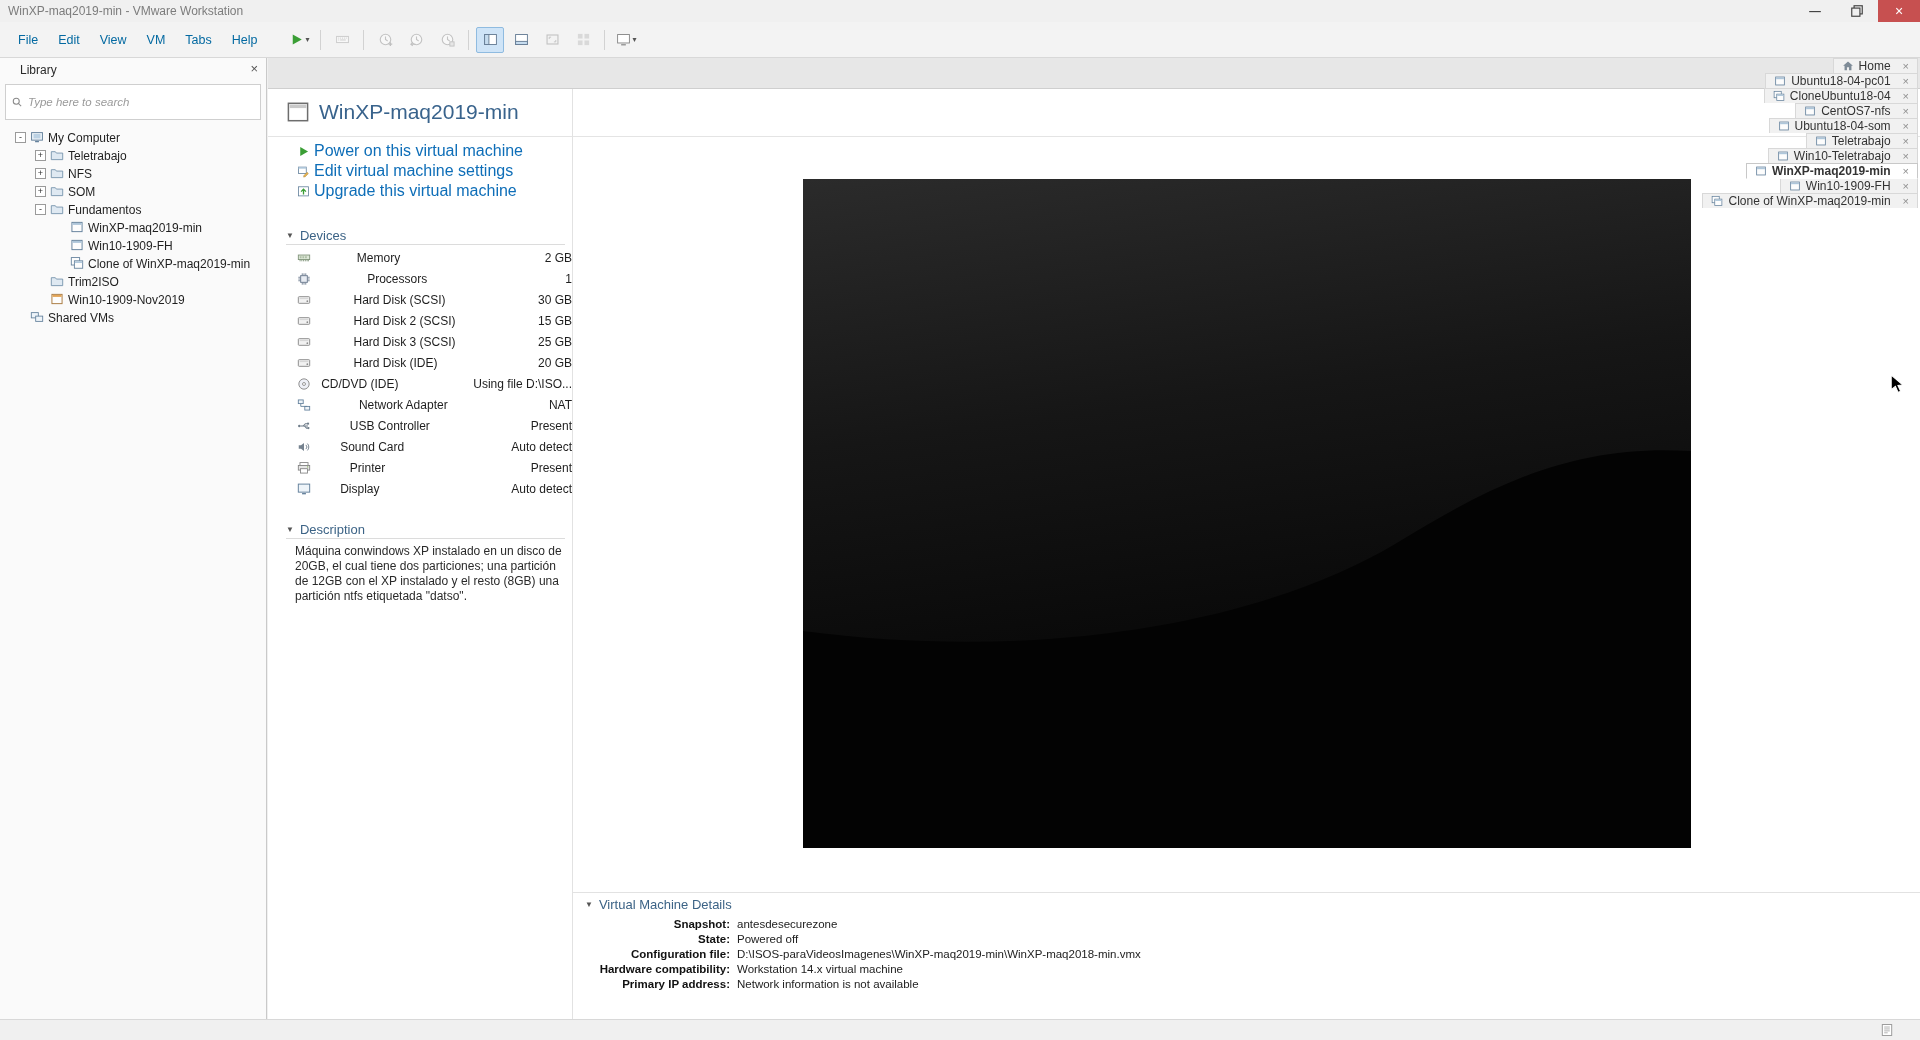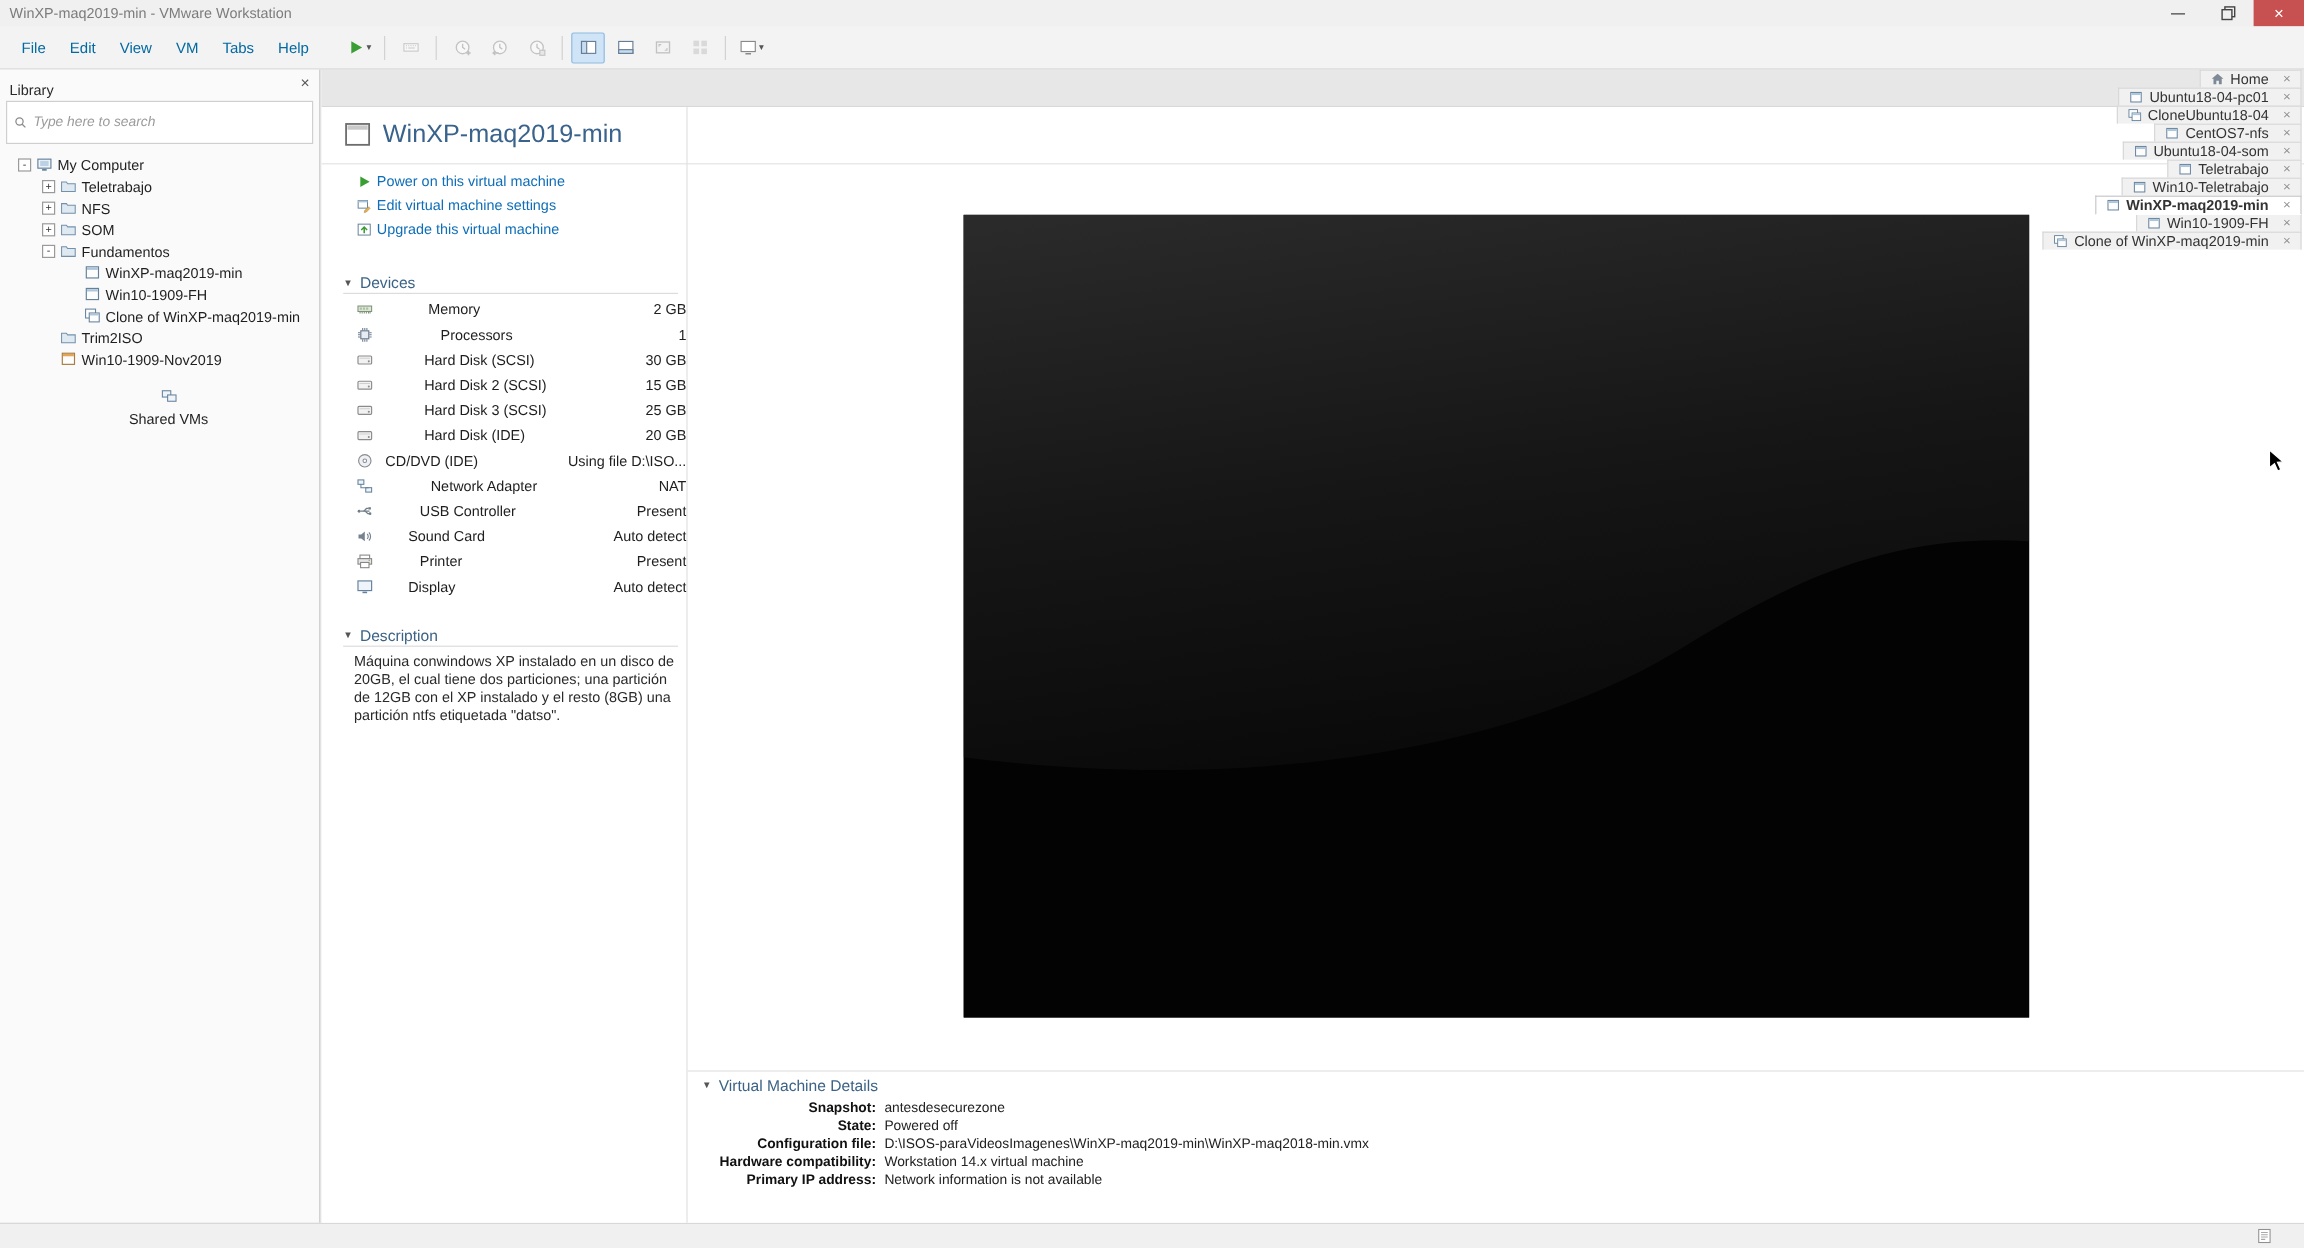--- a/index.html
+++ b/index.html
@@ -25,21 +25,21 @@
 .tool-btn.pressed{background:#cfe4f7;border-color:#8fbbe0;}
 .tool-btn.disabled{opacity:.45;filter:grayscale(1);}
 .tool-sep{width:1px;height:20px;background:#d2d2d2;margin:0 4px;}
 .drop{font-size:8px;color:#555;margin-left:1px;}
 
 
 .body{position:absolute;top:58px;left:0;right:0;bottom:21px;}
 
 
 .library{position:absolute;left:0;top:0;bottom:0;width:267px;background:#fafafa;border-right:1px solid #c9c9c9;}
-.lib-header{height:24px;display:flex;align-items:flex-end;padding:0 8px;font-size:12px;color:#2a2a2a;position:relative;}
+.lib-header{height:24px;display:flex;align-items:center;padding:0 20px;font-size:12px;color:#2a2a2a;position:relative;}
 .lib-close{position:absolute;right:8px;top:3px;font-size:13px;color:#555;cursor:default;}
 .search-box{display:flex;align-items:center;height:36px;margin:2px 5px 8px 5px;border:1px solid #cfcfcf;background:#fff;padding:0 5px;gap:5px;}
 .search-box .icon svg{width:12px;height:12px;}
 .search-box input{border:none;outline:none;flex:1;font-size:11.5px;font-family:inherit;background:transparent;color:#333;}
 .search-box input::placeholder{font-style:italic;color:#9a9a9a;}
 .tree-row{height:18px;display:flex;align-items:center;gap:4px;font-size:12px;color:#1f1f1f;cursor:default;white-space:nowrap;}
 .tree-label{padding-top:1px;}
 .expander{width:11px;height:11px;border:1px solid #9a9a9a;background:#fff;font-size:9px;display:flex;align-items:center;justify-content:center;color:#333;flex:none;}
 .expander.blank{visibility:hidden;}
 
@@ -53,21 +53,21 @@
 .content{flex:1;background:#fff;position:relative;border-top:1px solid #cfcfcf;z-index:1;}
 
 
 .vm-title-row{position:absolute;left:18px;top:11px;display:flex;align-items:center;gap:9px;}
 .vm-title-row .icon svg{width:24px;height:24px;}
 .vm-title{font-size:21px;color:#39638c;}
 .title-rule{position:absolute;left:0;right:0;top:47px;height:1px;background:#e4e4e4;}
 
 
 .commands{position:absolute;left:0;top:52px;width:304px;}
-.cmd{display:flex;align-items:center;height:20px;padding-left:29px;gap:4px;font-size:12px;color:#0e6eb8;cursor:default;}
+.cmd{display:flex;align-items:center;height:20px;padding-left:29px;gap:4px;font-size:16px;color:#0e6eb8;cursor:default;}
 .cmd .icon svg{width:13px;height:13px;}
 .sec-header{position:absolute;display:flex;align-items:center;gap:6px;font-size:13px;color:#3c6386;height:19px;cursor:default;}
 .tri{font-size:8px;color:#555;}
 .devices-h{left:18px;top:137px;width:279px;border-bottom:1px solid #dcdcdc;}
 #devices{position:absolute;left:0;top:158px;width:304px;}
 .device-row{display:flex;align-items:center;height:21px;padding-left:29px;font-size:12px;color:#1e1e1e;cursor:default;justify-content:space-between;}
 .device-row .icon{margin-right:5px;}
 .dev-name{width:147px;}
 .desc-h{left:18px;top:431px;width:279px;border-bottom:1px solid #dcdcdc;}
 #desc{position:absolute;left:27px;top:455px;width:272px;}
@@ -331,21 +331,21 @@
           <div class="tree-row" style="padding-left: 35px;">
             <span class="expander blank"></span>
             <span class="icon">
               <svg viewBox="0 0 16 16" xmlns="http://www.w3.org/2000/svg">
                 <rect x="2.2" y="2.7" width="11.6" height="10.6" fill="#fdfdfd" stroke="#a97b41" stroke-width="1.1"></rect>
                 <rect x="2.8" y="3.4" width="10.4" height="2.2" fill="#e3a455"></rect>
               </svg>
             </span>
             <span class="tree-label">Win10-1909-Nov2019</span>
           </div>
-          <div class="tree-row" style="padding-left: 15px; flex-direction: column;">
+          <div class="tree-row" style="padding-left: 15px;">
             <span class="expander blank"></span>
             <span class="icon">
               <svg viewBox="0 0 16 16" xmlns="http://www.w3.org/2000/svg">
                 <rect x="1.5" y="3" width="8" height="6" fill="#eef4f9" stroke="#64819c"></rect>
                 <rect x="6.5" y="7" width="8" height="6" fill="#eef4f9" stroke="#64819c"></rect>
               </svg>
             </span>
             <span class="tree-label">Shared VMs</span>
           </div>
         </div>

